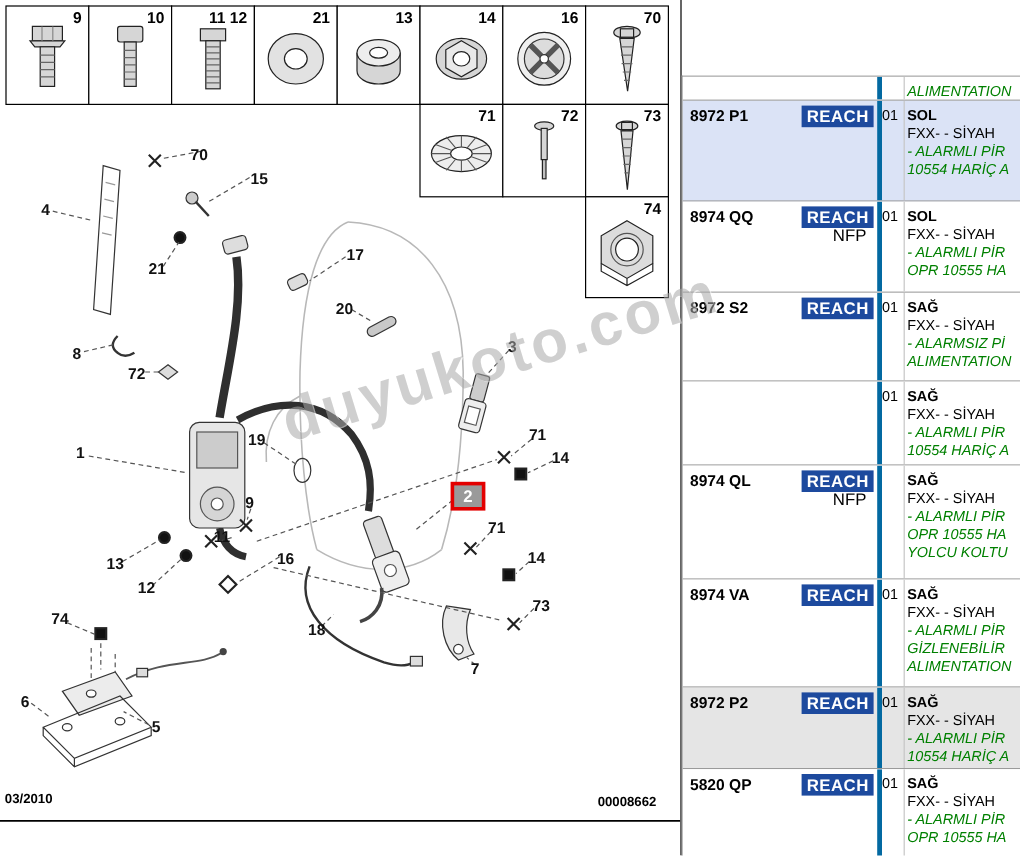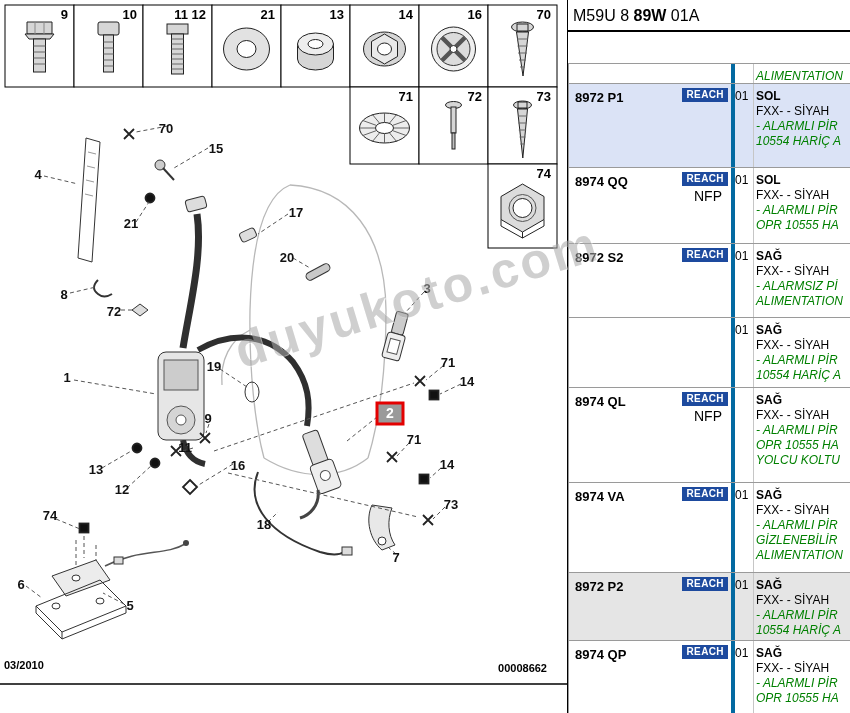--- a/index.html
+++ b/index.html
@@ -22,21 +22,21 @@
   .hdr b{font-weight:bold}
 
   .tbl{position:absolute;top:63px;left:0;right:0;border-top:1px solid #9a9a9a;
     border-left:1px solid #9a9a9a}
   .trow{display:flex;border-bottom:1px solid #9a9a9a;overflow:hidden;background:#fff}
   .trow[data-bg="blue"]{background:#dbe3f6}
   .trow[data-bg="orange"]{background:#e5e5e5}
   .c1{width:162px;flex:none;position:relative;padding:4px 0 0 6px}
   .pn{font-weight:bold;font-size:13px;white-space:nowrap}
   .badge{position:absolute;right:3px;top:4px;background:#1d4a9e;color:#fff;
-    font-size:10px;font-weight:bold;padding:2px 4px;letter-spacing:.4px;line-height:1}
+    font-size:14px;font-weight:bold;padding:2px 4px;letter-spacing:.4px;line-height:1}
   .badge:empty{display:none}
   .nfp{position:absolute;right:9px;top:20px;font-size:14px}
   .nfp:empty{display:none}
   .c2{width:22px;flex:none;font-size:12px;padding-top:5px;border-left:4px solid #0369a1}
   .c3{flex:1;min-width:0;font-size:12px;padding-top:5px;line-height:15px;
     white-space:nowrap;overflow:hidden;border-left:1px solid #c6c6c6;padding-left:2px}
   .side{font-weight:bold;display:block}
   .side:empty{display:none}
   .dline{display:block}
   .dline:empty{display:none}
@@ -326,21 +326,20 @@
 
   <text x="4" y="669" font-size="11" font-weight="bold">03/2010</text>
   <text x="547" y="672" font-size="11" font-weight="bold" text-anchor="end">00008662</text>
   <line x1="0" y1="684" x2="567" y2="684" stroke="#000" stroke-width="1.5"></line>
 </svg>
 </div>
 
 <div class="watermark">duyukoto.com</div>
 
 <div class="parts-panel">
-  <div class="hdr"><span>M59U 8</span> <b>89W</b> <span>01A</span></div>
 
   <div class="tbl">
 
     <div class="trow" style="height:20px" data-bg="">
       <div class="c1"><span class="pn"></span></div>
       <div class="c2"></div>
       <div class="c3">
           <span class="dline" data-s="g">ALIMENTATION</span>
         </div>
     </div>
@@ -418,21 +417,21 @@
       <div class="c2">01</div>
       <div class="c3">
           <span class="side">SAĞ</span>
           <span class="dline" data-s="b">FXX- - SİYAH</span>
           <span class="dline" data-s="g">- ALARMLI PİR</span>
           <span class="dline" data-s="g">10554 HARİÇ A</span>
         </div>
     </div>
 
     <div class="trow" style="height:78px" data-bg="">
-      <div class="c1"><span class="pn">8974 QP</span><span class="badge">REACH</span></div>
+      <div class="c1"><span class="pn">5820 QP</span><span class="badge">REACH</span></div>
       <div class="c2">01</div>
       <div class="c3">
           <span class="side">SAĞ</span>
           <span class="dline" data-s="b">FXX- - SİYAH</span>
           <span class="dline" data-s="g">- ALARMLI PİR</span>
           <span class="dline" data-s="g">OPR 10555 HA</span>
         </div>
     </div>
 
   </div>

